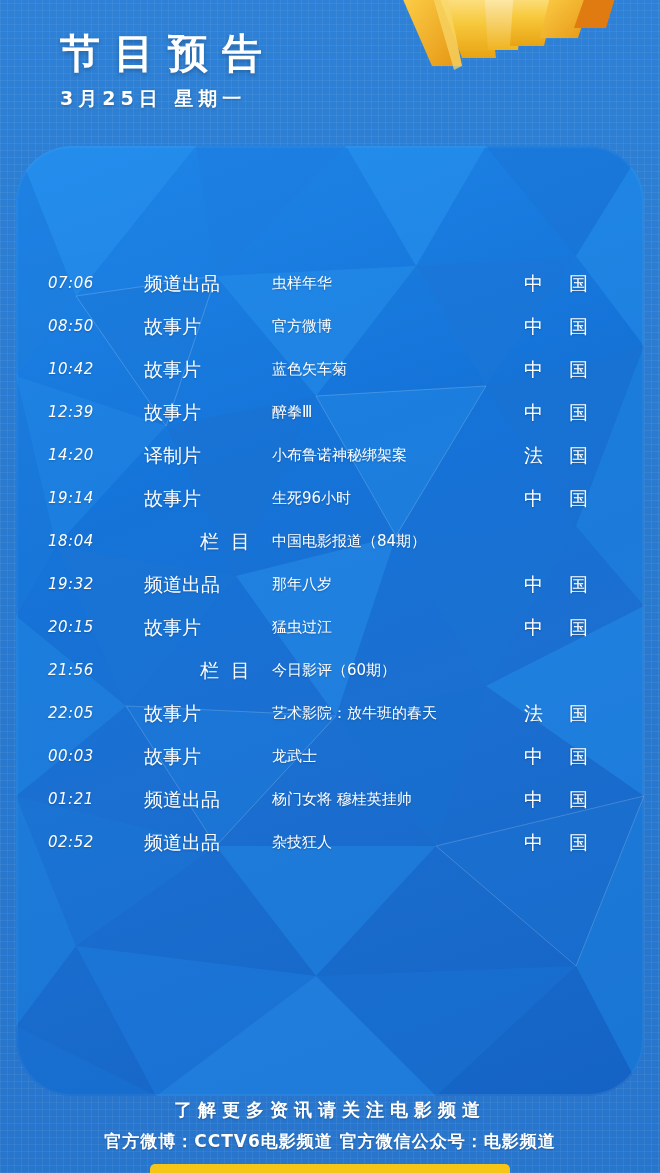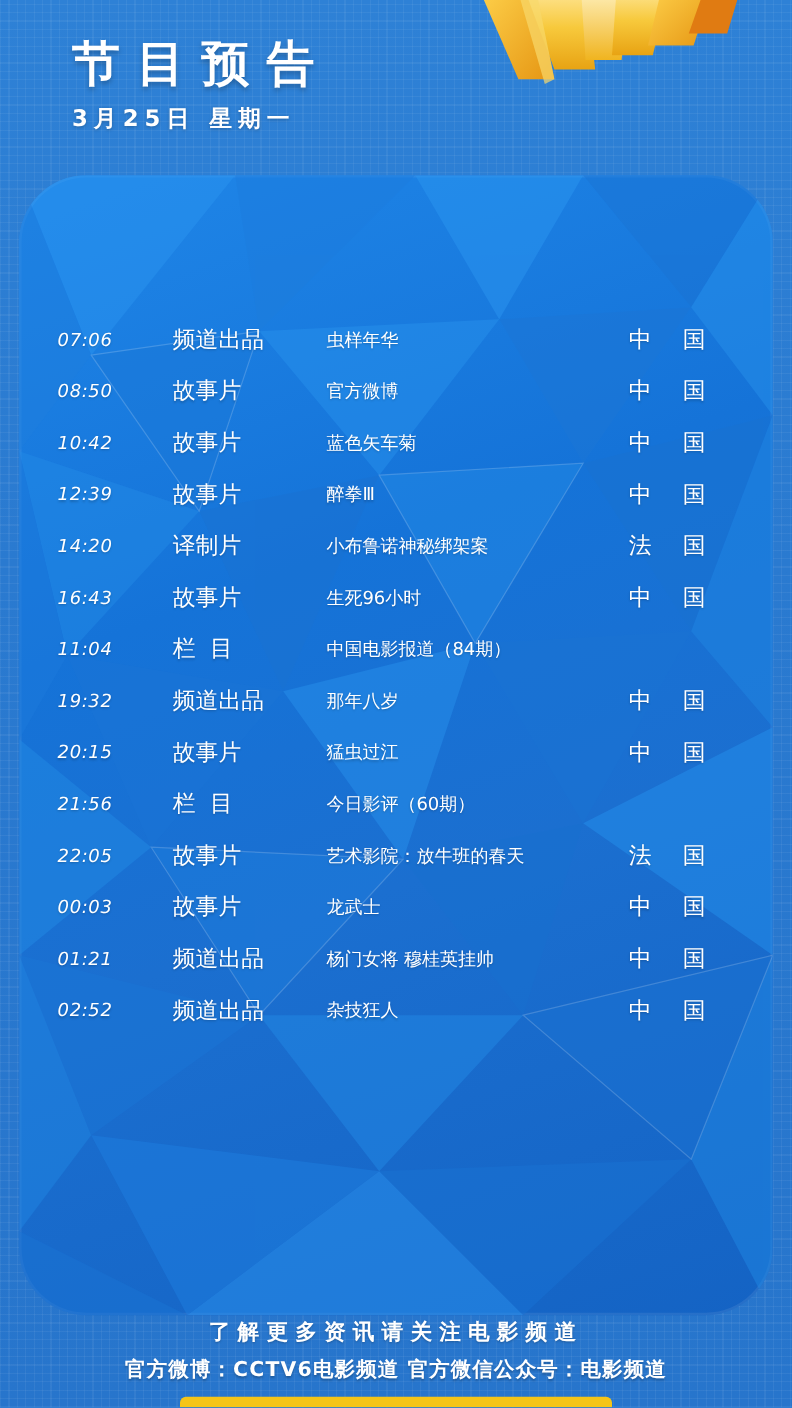--- a/index.html
+++ b/index.html
@@ -47,21 +47,21 @@
   #facets{position:absolute;left:0;top:0;width:628px;height:950px;}
   
   #list{position:absolute;left:0;top:116px;width:628px;}
   .row{
     position:relative;height:43px;line-height:43px;white-space:nowrap;
     color:#ffffff;
     text-shadow:0 1px 2px rgba(0,0,0,.22);
   }
   .c-time{position:absolute;left:32px;width:74px;font-size:15px;letter-spacing:.5px;font-style:italic;}
   .c-type{position:absolute;left:128px;width:118px;font-size:19px;}
-  .c-type.spaced{letter-spacing:12px;}
+  .c-type.spaced{letter-spacing:12px;text-align:right;}
   .c-name{position:absolute;left:256px;font-size:15px;}
   .c-region{position:absolute;left:508px;width:96px;font-size:19px;letter-spacing:26px;}
   
   #footer{
     position:absolute;left:0;top:1098px;width:660px;text-align:center;color:#ffffff;
   }
   .f1{font-size:18px;letter-spacing:6px;font-weight:bold;text-shadow:0 1px 2px rgba(0,0,0,.25);}
   .f2{font-size:17px;letter-spacing:1px;font-weight:bold;margin-top:8px;text-shadow:0 1px 2px rgba(0,0,0,.25);text-align:center;}
   
   #bottombar{
@@ -178,28 +178,28 @@
       </div>
 
       <div class="row">
         <span class="c-time">14:20</span>
         <span class="c-type">译制片</span>
         <span class="c-name">小布鲁诺神秘绑架案</span>
         <span class="c-region">法国</span>
       </div>
 
       <div class="row">
-        <span class="c-time">16:43</span>
+        <span class="c-time">19:14</span>
         <span class="c-type">故事片</span>
         <span class="c-name">生死96小时</span>
         <span class="c-region">中国</span>
       </div>
 
       <div class="row">
-        <span class="c-time">11:04</span>
+        <span class="c-time">18:04</span>
         <span class="c-type spaced">栏目</span>
         <span class="c-name">中国电影报道（84期）</span>
         <span class="c-region"></span>
       </div>
 
       <div class="row">
         <span class="c-time">19:32</span>
         <span class="c-type">频道出品</span>
         <span class="c-name">那年八岁</span>
         <span class="c-region">中国</span>

